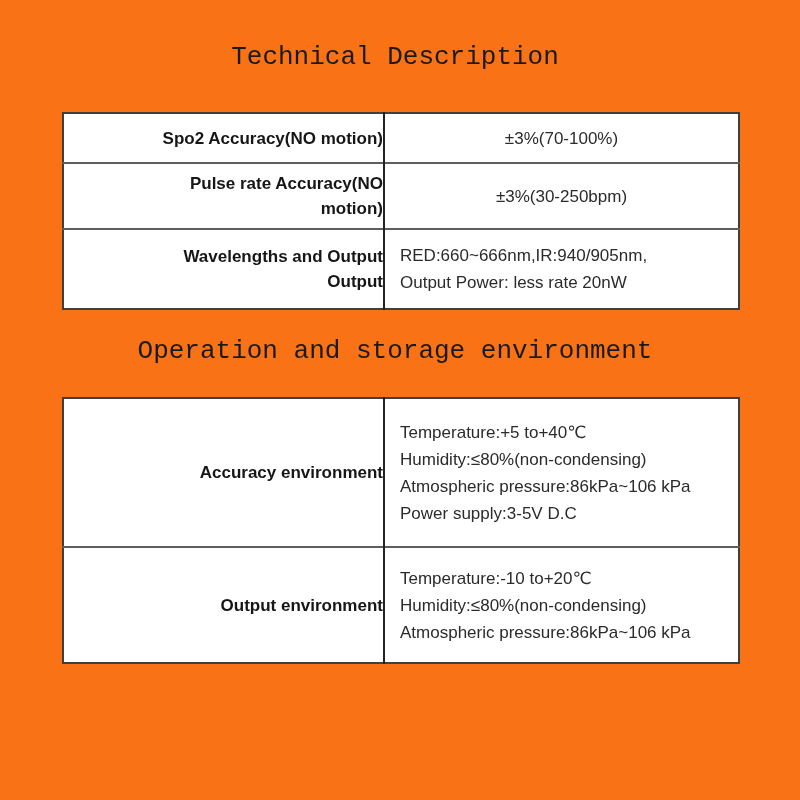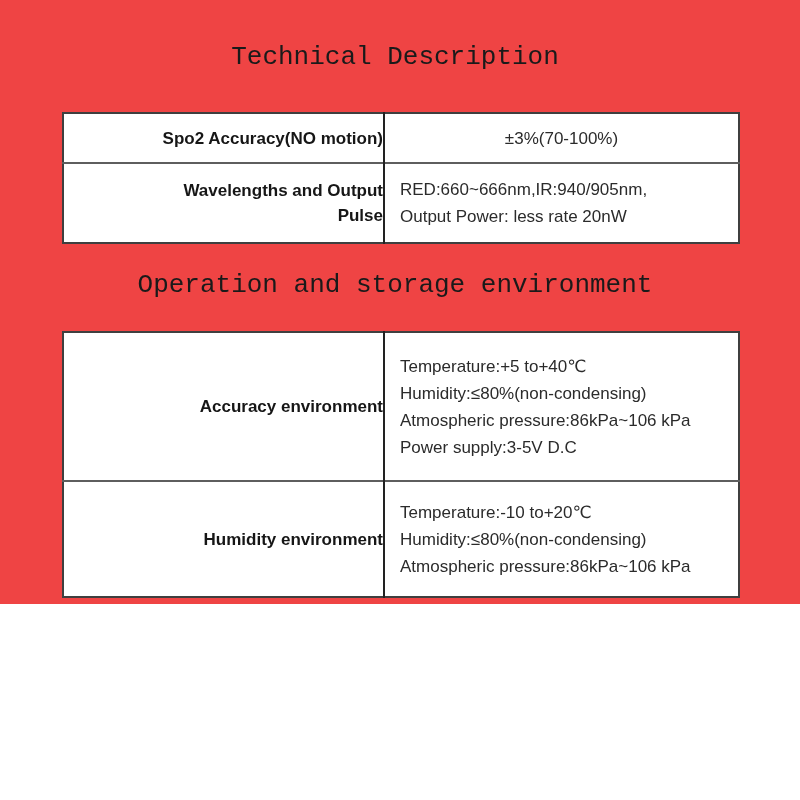--- a/index.html
+++ b/index.html
@@ -6,22 +6,22 @@
   html, body { background: #ffffff; }
   body {
     width: 800px;
     height: 800px;
     font-family: "Liberation Sans", "DejaVu Sans", sans-serif;
     color: #1c1c1c;
     overflow: hidden;
   }
   .page {
     width: 800px;
-    height: 604px;
-    background: #ef4444;
+    height: 800px;
+    background: #f97316;
   }
   .section-title {
     font-family: "Liberation Mono", "DejaVu Sans Mono", monospace;
     font-weight: normal;
     font-size: 26px;
     line-height: 32px;
     text-align: center;
     color: #1a1a1a;
     width: 790px;
   }
@@ -85,24 +85,33 @@
       </colgroup>
     <tbody>
         <tr class="r-t1">
       <td class="label-cell">
         <div class="line">Spo2 Accuracy(NO motion)</div>
       </td>
       <td class="value-cell center">
         <div class="line">±3%(70-100%)</div>
       </td>
     </tr>
+    <tr class="r-t2">
+      <td class="label-cell">
+        <div class="line">Pulse rate Accuracy(NO</div>
+        <div class="line">motion)</div>
+      </td>
+      <td class="value-cell center">
+        <div class="line">±3%(30-250bpm)</div>
+      </td>
+    </tr>
     <tr class="r-t3">
       <td class="label-cell">
         <div class="line">Wavelengths and Output</div>
-        <div class="line">Pulse</div>
+        <div class="line">Output</div>
       </td>
       <td class="value-cell">
         <div class="line">RED:660~666nm,IR:940/905nm,</div>
         <div class="line">Output Power: less rate 20nW</div>
       </td>
     </tr>
   </tbody>
     </table>
 
   <h1 class="section-title title-environment">Operation and storage environment</h1>
@@ -119,21 +128,21 @@
       </td>
       <td class="value-cell">
         <div class="line">Temperature:+5 to+40℃</div>
         <div class="line">Humidity:≤80%(non-condensing)</div>
         <div class="line">Atmospheric pressure:86kPa~106 kPa</div>
         <div class="line">Power supply:3-5V D.C</div>
       </td>
     </tr>
     <tr class="r-e2">
       <td class="label-cell">
-        <div class="line">Humidity environment</div>
+        <div class="line">Output environment</div>
       </td>
       <td class="value-cell">
         <div class="line">Temperature:-10 to+20℃</div>
         <div class="line">Humidity:≤80%(non-condensing)</div>
         <div class="line">Atmospheric pressure:86kPa~106 kPa</div>
       </td>
     </tr>
   </tbody>
     </table>
 

